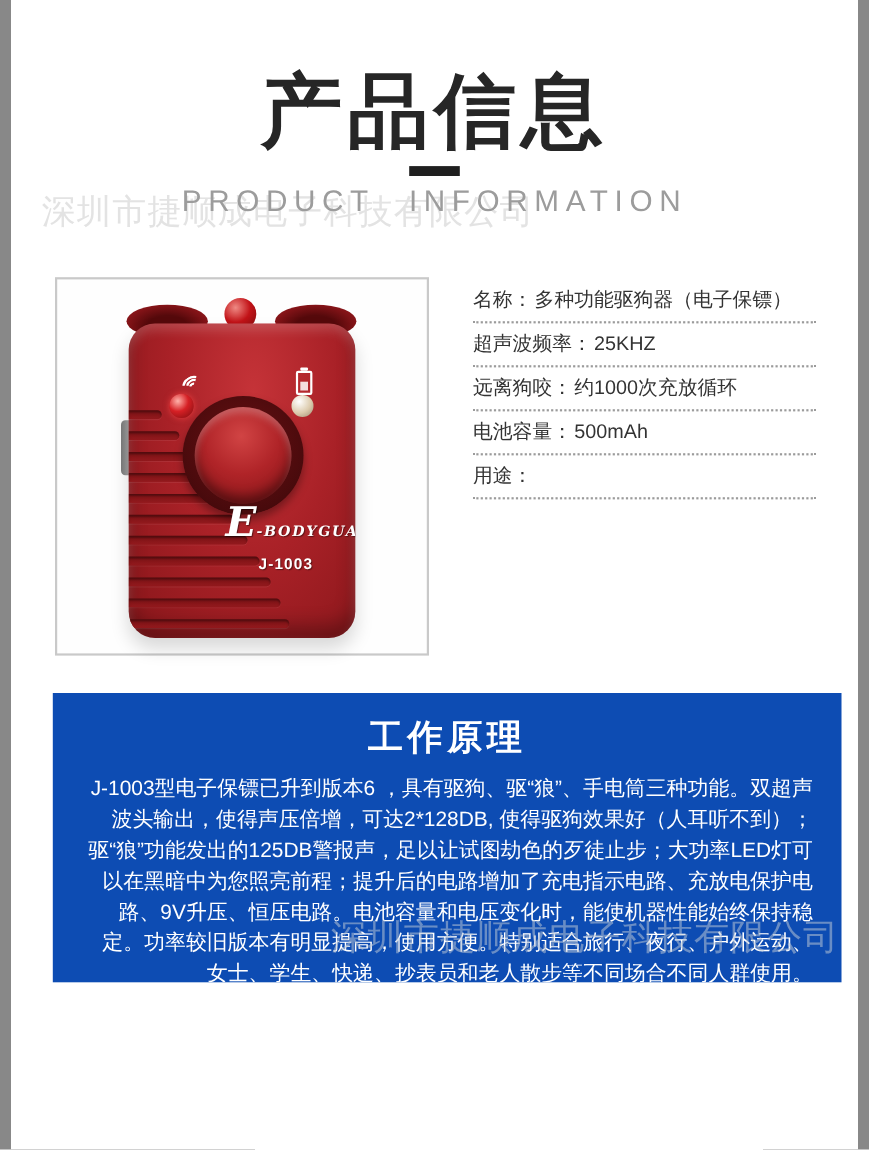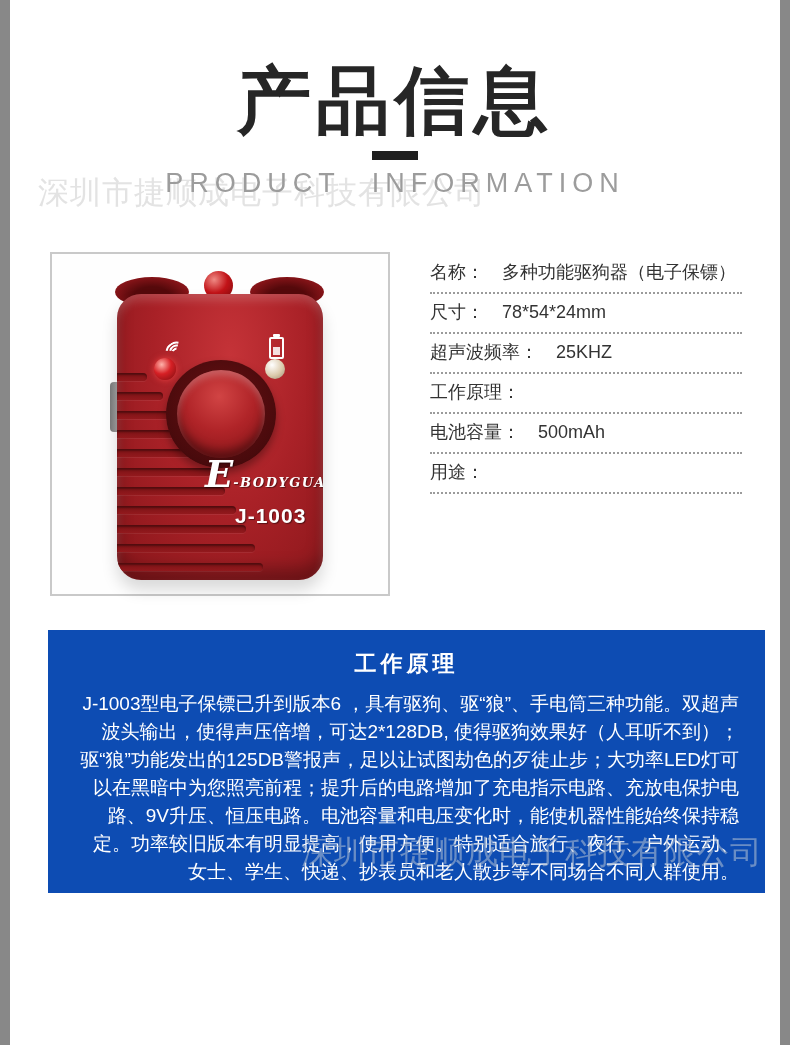--- a/index.html
+++ b/index.html
@@ -51,34 +51,34 @@
   .btn-outer{position:absolute;left:49px;top:66px;width:110px;height:108px;border-radius:50%;
     background:radial-gradient(circle at 50% 42%,#6b1013 0%,#480a0c 72%,#380607 100%);
     box-shadow:0 5px 8px rgba(0,0,0,.35);}
   .btn-inner{position:absolute;left:60px;top:76px;width:88px;height:88px;border-radius:50%;
     background:radial-gradient(circle at 48% 30%,#d14444 0%,#b02428 45%,#7f1215 100%);
     box-shadow:inset 0 5px 7px rgba(255,255,255,.25),inset 0 -7px 10px rgba(0,0,0,.4);}
   .brand{position:absolute;left:88px;top:162px;color:#fff;display:flex;align-items:baseline;
     text-shadow:1px 1px 1px rgba(0,0,0,.45);white-space:nowrap;}
   .brand .big-e{font-family:"DejaVu Serif","Liberation Serif",serif;font-style:italic;font-weight:700;font-size:37px;line-height:1;}
   .brand .suffix{font-family:"DejaVu Serif","Liberation Serif",serif;font-style:italic;font-weight:700;font-size:13px;letter-spacing:1.5px;}
-  .model{position:absolute;left:118px;top:210px;color:#fff;font-size:21px;font-weight:700;letter-spacing:1px;
+  .model{position:absolute;left:118px;top:210px;color:#fff;font-size:14px;font-weight:700;letter-spacing:1px;
     text-shadow:1px 1px 1px rgba(0,0,0,.45);}
 
   
   .specs{list-style:none;margin-left:40px;flex:1;padding-top:2px;}
   .specs li{display:flex;align-items:baseline;font-size:18px;line-height:24px;color:#333;
     padding:6px 0 8px;border-bottom:2px dotted #9b9b9b;white-space:nowrap;}
   .specs .lab{flex:none;}
-  .specs .val{margin-left:18px;}
+  .specs .val{margin-left:2px;}
 
   
   .principle{position:absolute;left:38px;top:630px;width:717px;height:263px;
     background:var(--accent-blue);color:#fff;overflow:hidden;}
-  .principle h2{text-align:center;font-size:22px;font-weight:700;letter-spacing:4px;margin:19px 0 11px;}
+  .principle h2{text-align:center;font-size:32px;font-weight:700;letter-spacing:4px;margin:19px 0 11px;}
   .principle p{margin:0 26px 0 30px;font-size:19px;line-height:28px;text-align:right;}
   .wm-blue{position:absolute;right:2px;bottom:18px;font-size:32px;letter-spacing:1px;
     color:rgba(182,194,212,.55);white-space:nowrap;}
 </style>
 </head>
 <body>
 
 <div class="page">
 
   <div class="hdr">
@@ -127,29 +127,26 @@
         <div class="model">J-1003</div>
       </div>
     </div>
 
     <ul class="specs">
       <li>
         <span class="lab">名称：</span>
         <span class="val">多种功能驱狗器（电子保镖）</span>
       </li>
       <li>
-        <span class="lab">尺寸：</span>
-        <span class="val">78*54*24mm</span>
-      </li>
-      <li>
         <span class="lab">超声波频率：</span>
         <span class="val">25KHZ</span>
       </li>
       <li>
-        <span class="lab">工作原理：</span>
+        <span class="lab">远离狗咬：</span>
+        <span class="val">约1000次充放循环</span>
       </li>
       <li>
         <span class="lab">电池容量：</span>
         <span class="val">500mAh</span>
       </li>
       <li>
         <span class="lab">用途：</span>
       </li>
     </ul>
   </div>

